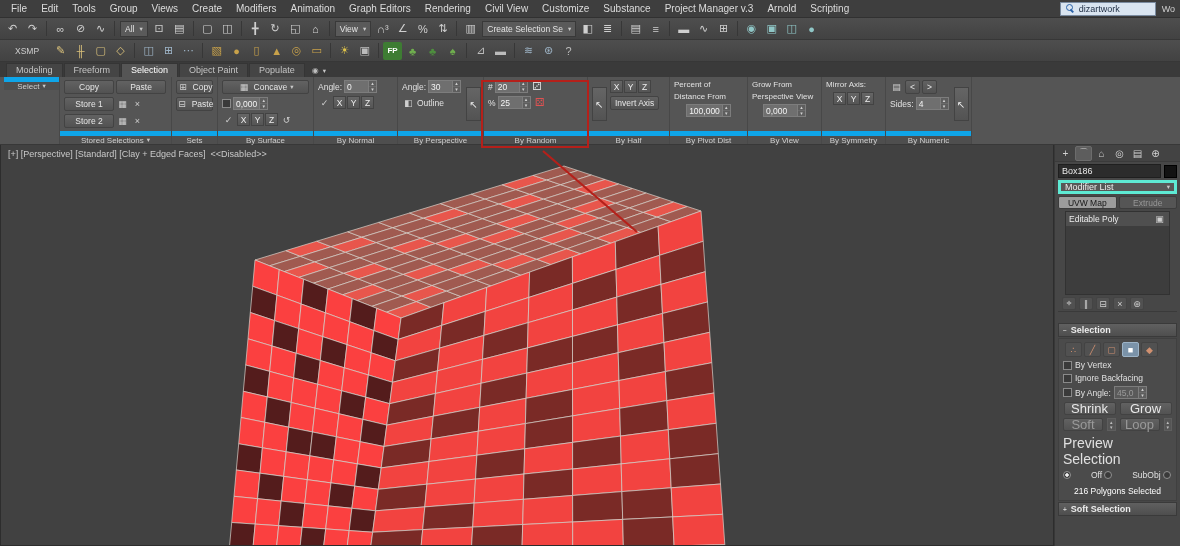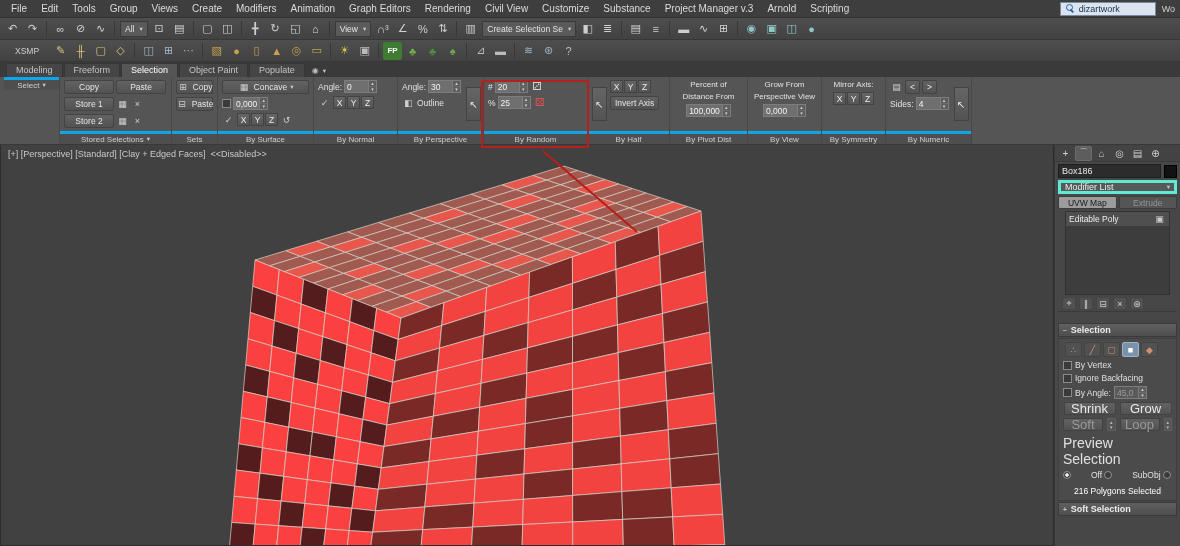--- a/index.html
+++ b/index.html
@@ -29,30 +29,30 @@
 .rtabs{height:15px;background:#3a3a3a;display:flex;align-items:flex-end;padding:0 6px;gap:1px}
 .rtab{font-size:9px;color:#c4c4c4;background:#454545;border:1px solid #353535;border-bottom:none;padding:1px 9px 2px;white-space:nowrap}
 .rtab.active{background:#555;color:#fff}
 .rtab-extra{display:flex;align-items:center;gap:4px;padding:0 6px 2px;color:#bdbdbd;font-size:8px}
 
 .ribbon{height:68px;background:#555;display:flex;align-items:stretch;padding-left:4px;border-bottom:1px solid #383838}
 .rpanel{display:flex;flex-direction:column;border-right:1px solid #484848;position:relative;flex:0 0 auto}
 .rp-body{flex:1;padding:3px 4px;display:flex;gap:3px;align-items:flex-start}
 .rp-body.col{flex-direction:column}
 .rp-body.center{align-items:center}
-.rp-title{height:13px;background:#4e4e4e;border-top:3px solid #0ea5e9;display:flex;align-items:center;justify-content:center;gap:3px;font-size:8px;color:#cfcfcf;white-space:nowrap}
+.rp-title{height:13px;background:#4e4e4e;border-top:5px solid #0ea5e9;display:flex;align-items:center;justify-content:center;gap:3px;font-size:8px;color:#cfcfcf;white-space:nowrap}
 .hrow{display:flex;align-items:center;gap:2px}
 .col2{display:flex;flex-direction:column;gap:3px}
 .sel-row{display:flex;align-items:center;gap:3px;font-size:8.5px;color:#e2e2e2;height:13px;padding:0 2px;width:100%}
 .dot{width:7px;height:7px;border-radius:50%;background:radial-gradient(circle at 35% 30%,#a8e07a,#5f9c33);flex:0 0 auto}
 .rbtn{background:linear-gradient(#626262,#525252);border:1px solid #434343;border-radius:2px;color:#e6e6e6;font-size:8.5px;height:14px;display:flex;align-items:center;justify-content:center;gap:3px;padding:0 4px;white-space:nowrap}
 .w50{width:50px}
 .wfull{width:100%}
 .lbl{font-size:8.5px;color:#e2e2e2;white-space:nowrap}
-.lbl.c{width:100%;text-align:center;font-size:8px}
+.lbl.c{width:100%;text-align:left;font-size:8px}
 .mi{width:13px;height:13px;display:flex;align-items:center;justify-content:center;font-size:9px;color:#cfcfcf;flex:0 0 auto}
 .spin{display:flex;height:13px;flex:0 0 auto}
 .spin .val{background:#6f6f6f;border:1px solid #7d7d7d;border-right:none;min-width:24px;padding:0 2px;font-size:8.5px;color:#f4f4f4;display:flex;align-items:center}
 .spin.w34 .val{min-width:34px}
 .spin .arrows{width:9px;display:flex;flex-direction:column;border:1px solid #7d7d7d}
 .spin .arrows i{flex:1;font-size:5px;line-height:5px;display:flex;align-items:center;justify-content:center;background:#5e5e5e;color:#d0d0d0}
 .spin .arrows i+i{border-top:1px solid #6a6a6a}
 .spin.dim .val{color:#9a9a9a;background:#5a5a5a}
 .axes{display:flex;gap:1px}
 .axis{width:13px;height:13px;background:linear-gradient(#666,#555);border:1px solid #434343;font-size:8.5px;color:#eee;display:flex;align-items:center;justify-content:center}

